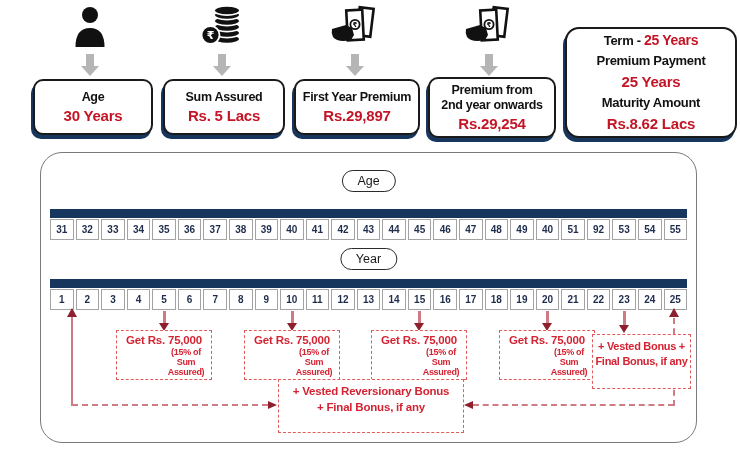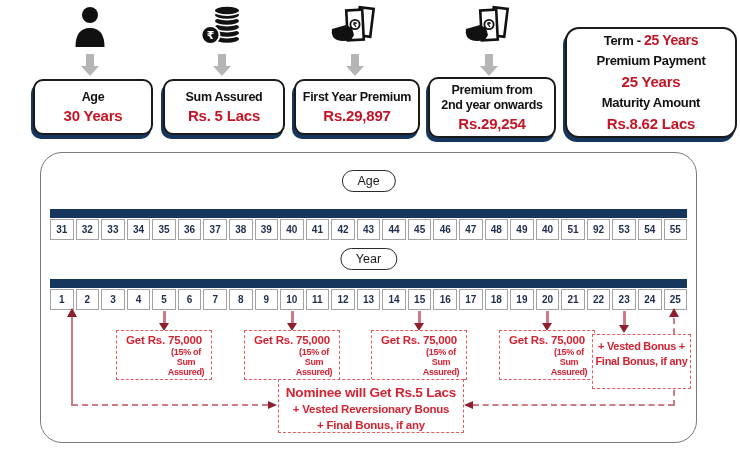--- a/index.html
+++ b/index.html
@@ -263,18 +263,17 @@
     <div class="payout-l1">Get Rs. 75,000</div>
     <div class="payout-l2">(15% of Sum Assured)</div>
   </div>
 
   <div class="note maturity-note" style="left:592px;top:334px;width:99px;height:55px;">
     <div class="maturity-line">+ Vested Bonus +</div>
     <div class="maturity-line">Final Bonus, if any</div>
   </div>
 
   <div class="note nominee-note" style="left:278px;top:379px;width:186px;height:54px;">
-    <div class="nominee-l1">Nominee will Get Rs.5 Lacs</div>
     <div class="nominee-l2">+ Vested Reversionary Bonus</div>
     <div class="nominee-l2">+ Final Bonus, if any</div>
   </div>
 
 </div>
 
 </body></html>

